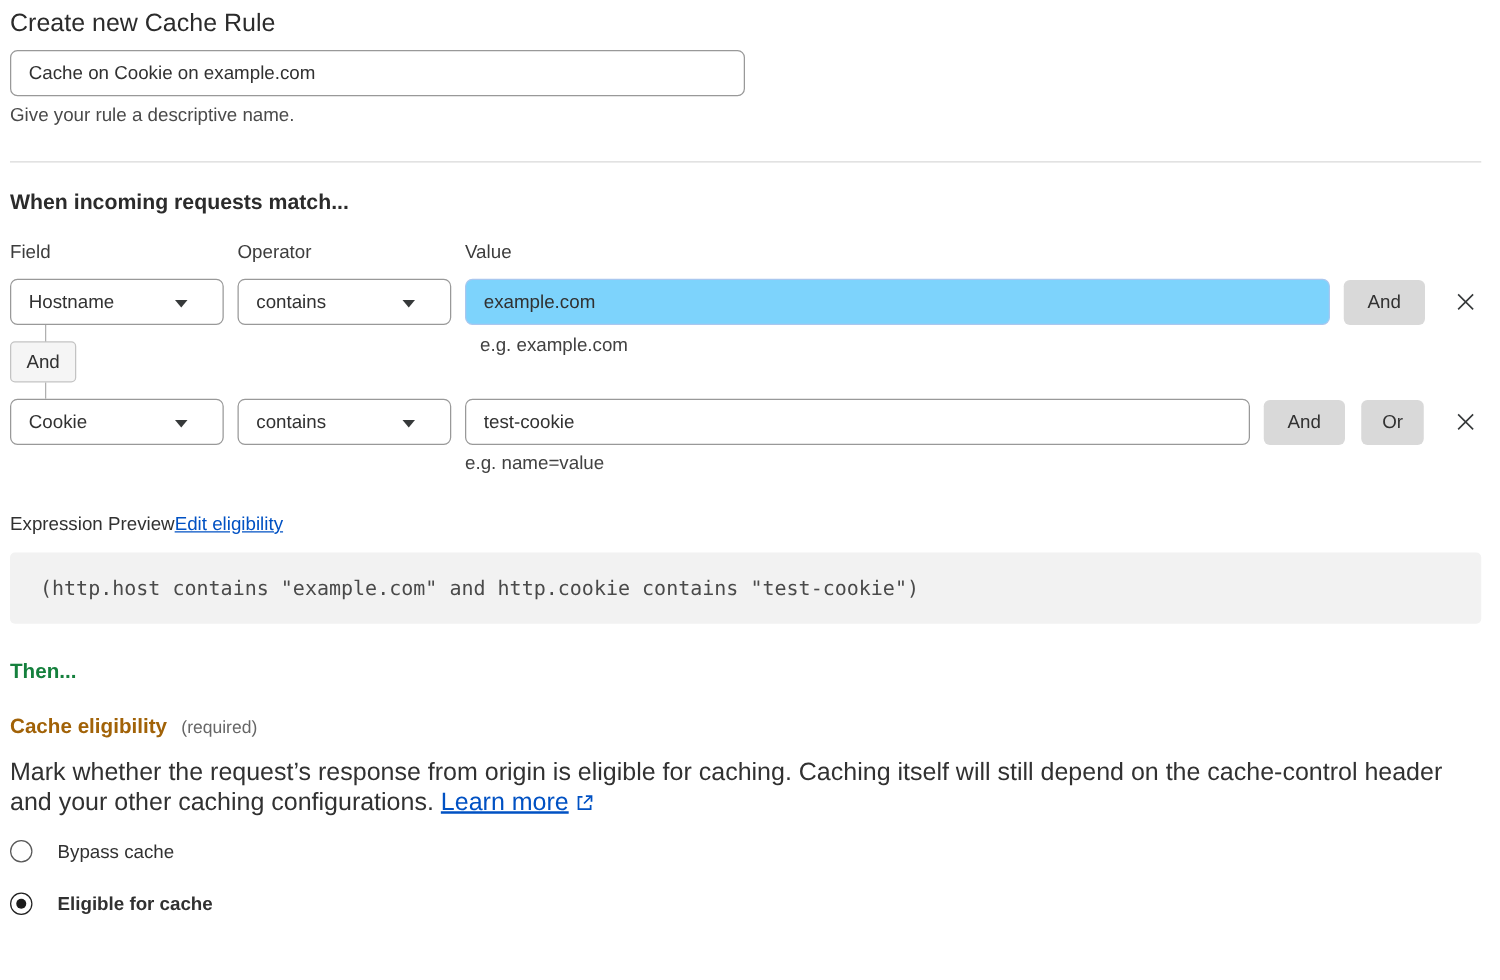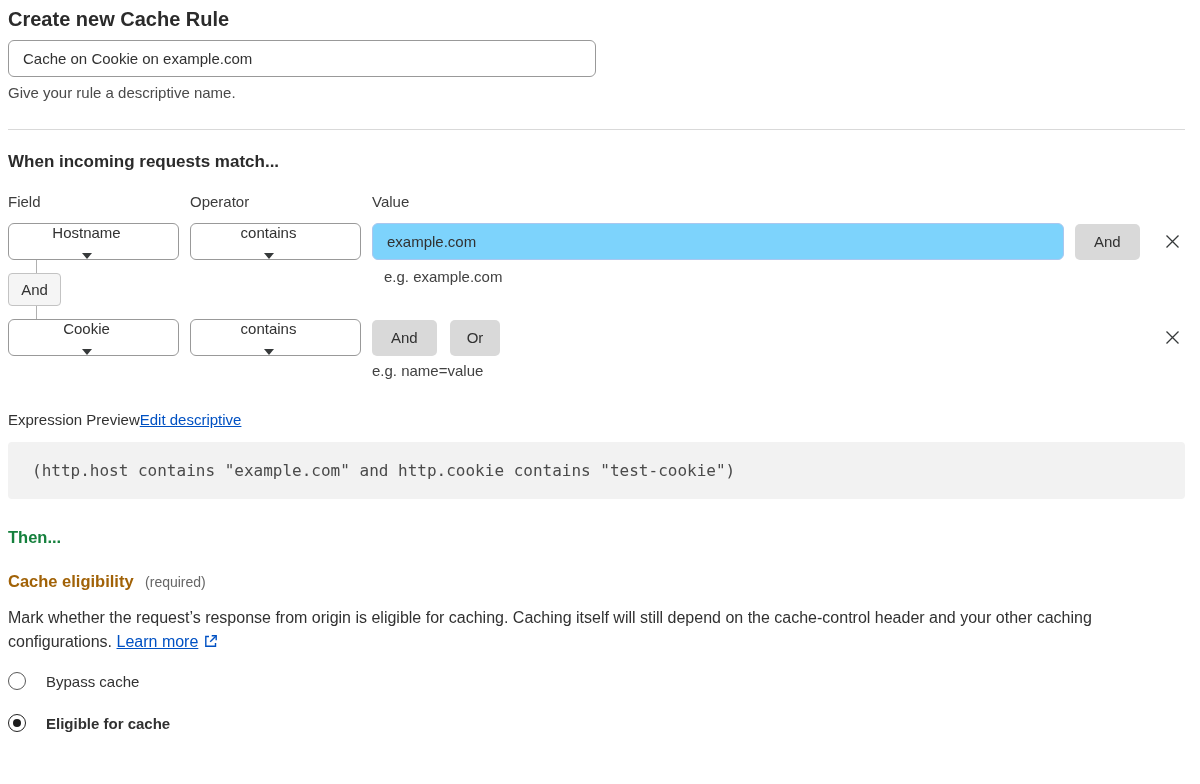--- a/index.html
+++ b/index.html
@@ -1,20 +1,20 @@
 <!DOCTYPE html>
 <html><head>
 <meta charset="utf-8">
 <style>
   * { box-sizing: border-box; }
   html, body { margin: 0; padding: 0; background: #fff; }
   body { font-family: "Liberation Sans", sans-serif; color: #313131; }
   .wrap { width: 1200px; padding: 6px 15px 13px 8px; }
 
-  h1 { font-size: 20px; font-weight: 700; margin: 0; line-height: 26px; color: #2b2b2b; }
+  h1 { font-size: 20px; font-weight: 400; margin: 0; line-height: 26px; color: #2b2b2b; }
 
   .lbl { margin-top: 24px; font-size: 15px; line-height: 17px; color: #3c3c3c; }
 
   .text-input {
     height: 37px; border: 1px solid #999; border-radius: 6px;
     padding: 16px 14px; font-size: 15px; font-family: "Liberation Sans", sans-serif;
     color: #313131; background: #fff; outline: none;
   }
   .rule-name { margin-top: 8px; width: 588px; display: block; }
   .helper { margin-top: 7px; font-size: 15px; line-height: 17px; color: #4a4a4a; }
@@ -23,21 +23,21 @@
 
   h2 { font-size: 17px; font-weight: 700; margin: 22px 0 0 0; line-height: 20px; color: #2b2b2b; }
 
   .col-labels { display: flex; margin-top: 21px; font-size: 15px; line-height: 17px; color: #3c3c3c; }
   .col-field, .col-op { width: 182px; }
 
   .match-row { display: flex; align-items: center; gap: 11px; margin-top: 13px; height: 37px; }
   .select {
     width: 171px; height: 37px; border: 1px solid #999; border-radius: 6px;
     display: flex; align-items: center; justify-content: space-between;
-    padding: 0 28px 0 14px; font-size: 15px; background: #fff; cursor: pointer; flex-direction: column;
+    padding: 0 28px 0 14px; font-size: 15px; background: #fff; cursor: pointer;
   }
   .caret {
     width: 0; height: 0; margin-top: 2px;
     border-left: 5px solid transparent; border-right: 5px solid transparent;
     border-top: 6px solid #36393a;
   }
   .value-input.v1 { width: 692px; background: #7dd3fc; border-color: #a9c7ef; }
   .value-input.v2 { width: 628px; }
 
   .gray-btn {
@@ -69,21 +69,21 @@
     font-family: "DejaVu Sans Mono", monospace; font-size: 16px; color: #4a4a4a;
     white-space: pre; overflow: hidden;
   }
 
   h3 { font-size: 16.5px; font-weight: 700; margin: 28px 0 0 0; line-height: 20px; color: #15803d; }
 
   .sec-title { margin-top: 24px; line-height: 20px; }
   .sec-name { font-size: 16.5px; font-weight: 700; color: #a16207; }
   .sec-req { font-size: 14px; color: #666; margin-left: 7px; }
 
-  .desc { margin: 14px 0 0 0; font-size: 16px; line-height: 24px; width: 1155px; color: #313131; }
+  .desc { margin: 14px 0 0 0; font-size: 20px; line-height: 24px; width: 1155px; color: #313131; }
   .ext-icon { margin-left: 5px; vertical-align: -2px; }
 
   .radio-row { display: flex; align-items: center; gap: 20px; cursor: pointer; width: max-content; text-align: center; }
   .radio-row.first { margin-top: 18px; }
   .radio-row.second { margin-top: 24px; }
   .radio {
     width: 18px; height: 18px; border-radius: 50%; border: 1.5px solid #595959;
     display: inline-flex; align-items: center; justify-content: center; background: #fff; flex: none;
   }
   .radio.checked { border-color: #222; }
@@ -138,33 +138,34 @@
 
   <div class="match-row" style="margin-top:0;">
     <div class="select">
       <span>Cookie</span>
       <span class="caret"></span>
     </div>
     <div class="select">
       <span>contains</span>
       <span class="caret"></span>
     </div>
+    <input class="text-input value-input v2" type="text" value="test-cookie" style="">
     <button class="gray-btn">And</button>
     <button class="gray-btn or-btn">Or</button>
     <span class="xbtn">
       <svg width="17" height="17" viewBox="0 0 17 17">
         <path d="M2.5 2.5 L14.5 14.5 M14.5 2.5 L2.5 14.5" stroke="#36393a" stroke-width="1.3" fill="none"></path>
       </svg>
     </span>
   </div>
   <div class="hint hint2">e.g. name=value</div>
 
   <div class="expr-head">
     <div>Expression Preview</div>
-    <a class="link" href="#">Edit descriptive</a>
+    <a class="link" href="#">Edit eligibility</a>
   </div>
   <div class="code">(http.host contains "example.com" and http.cookie contains "test-cookie")</div>
 
   <h3>Then...</h3>
 
   <div class="sec-title">
     <span class="sec-name">Cache eligibility</span>
     <span class="sec-req">(required)</span>
   </div>
 

